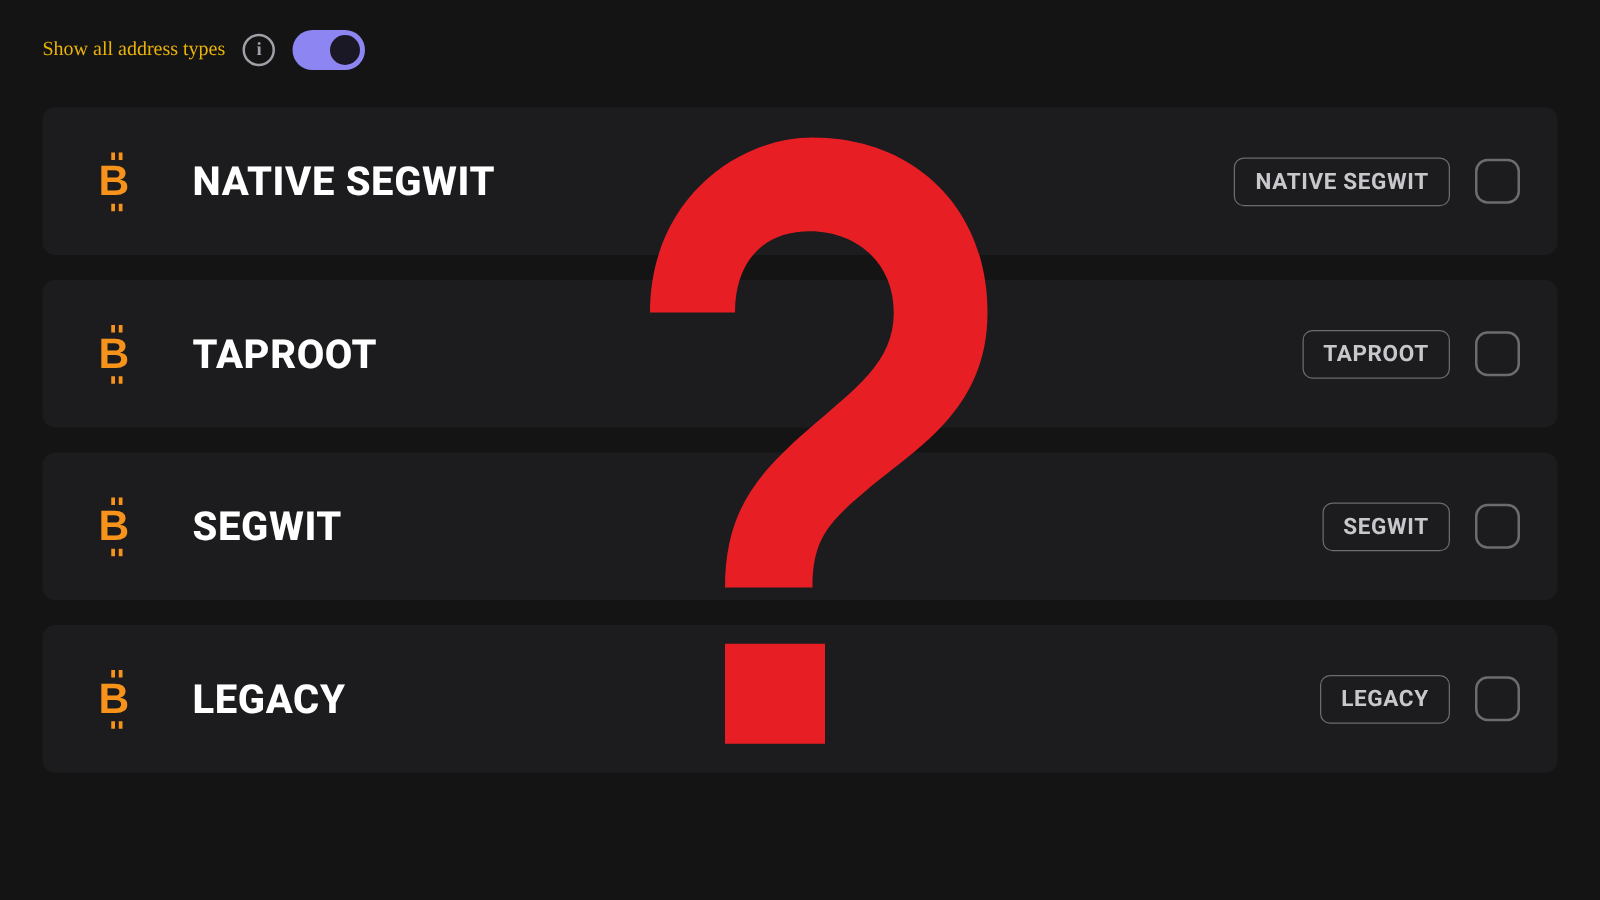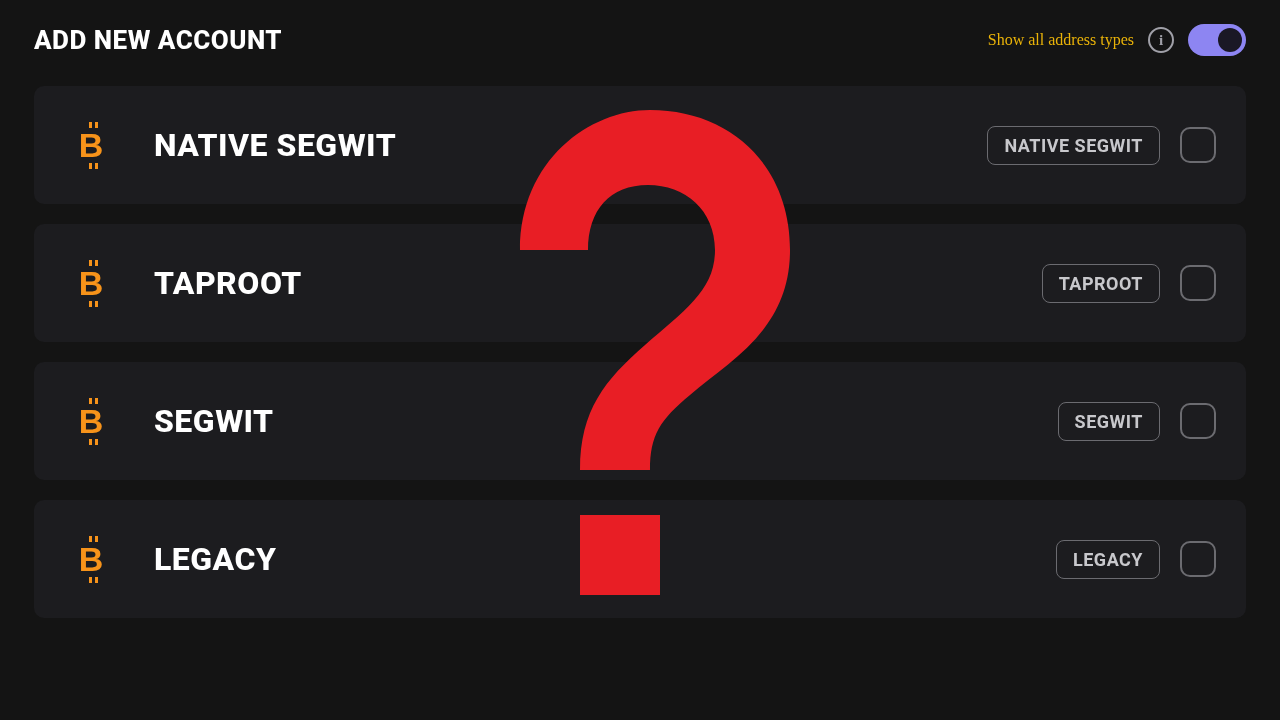--- a/index.html
+++ b/index.html
@@ -146,21 +146,20 @@
     pointer-events: none;
   }
   .qmark svg { display: block; }
 </style>
 </head>
 <body>
 
 <div class="panel">
 
   <div class="header">
-    <div class="title">ADD NEW ACCOUNT</div>
     <div class="header-right">
       <div class="show-all">Show all address types</div>
       <div class="info-icon"></div>
       <div class="toggle">
         <div class="toggle-knob"></div>
       </div>
     </div>
   </div>
 
   <div class="rows">

